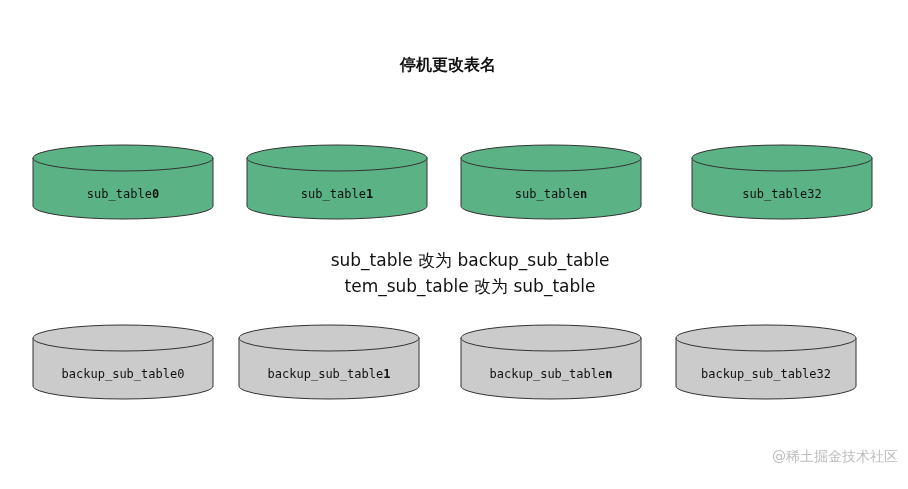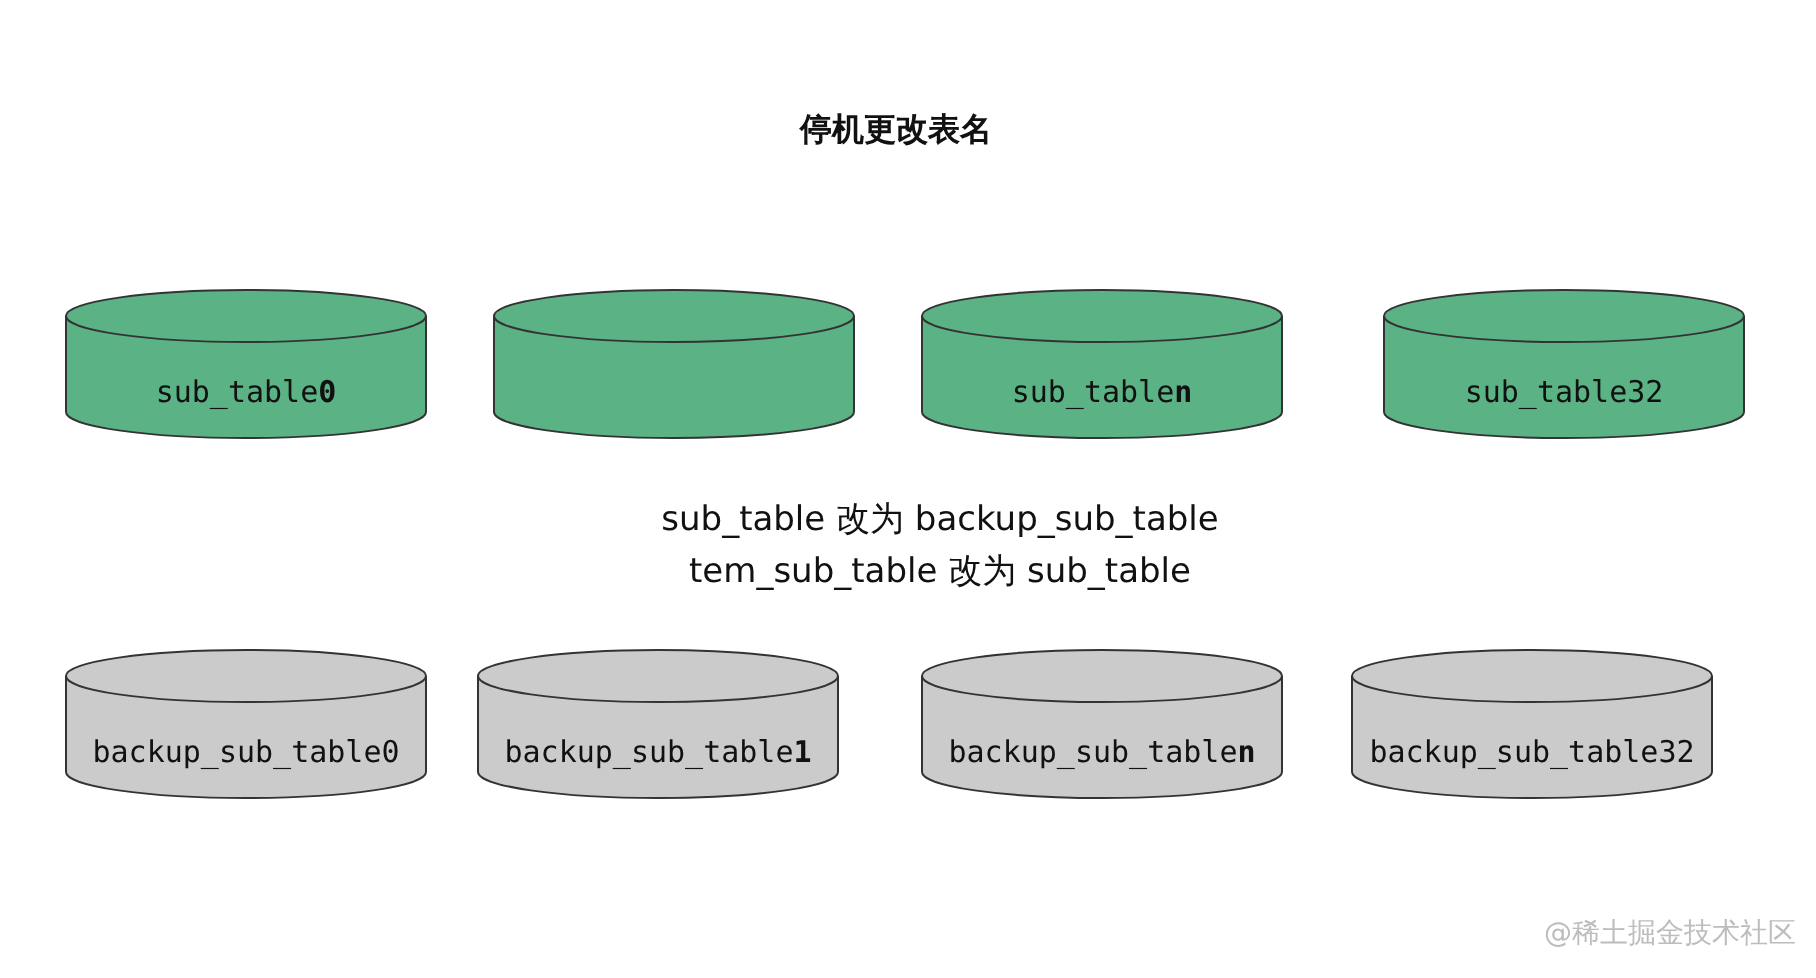--- a/index.html
+++ b/index.html
@@ -27,39 +27,39 @@
     height: 78px;
   }
   .cylinder svg { position: absolute; top: 0; left: 0; display: block; }
   .cyl-label {
     position: absolute;
     top: 44px;
     left: 0;
     width: 100%;
     text-align: center;
     font-family: "DejaVu Sans Mono", monospace;
-    font-size: 15px;
+    font-size: 12px;
     color: #111111;
     white-space: nowrap;
   }
   .bold { font-weight: bold; }
   .note {
     position: absolute;
     top: 247px;
     left: 32px;
     right: 0;
     text-align: center;
     font-size: 17px;
     line-height: 26px;
     color: #111111;
   }
   .watermark {
     position: absolute;
     right: 10px;
-    bottom: 10px;
+    bottom: 20px;
     font-size: 14px;
     color: #bdbdbd;
   }
 </style>
 </head>
 <body>
 
 <div class="stage">
 
   <div class="title">停机更改表名</div>
@@ -70,20 +70,21 @@
       <ellipse cx="93" cy="15" rx="90" ry="13" stroke-width="1" fill="#5bb385" stroke="#333333"></ellipse>
     </svg>
     <div class="cyl-label"><span>sub_table</span><span class="bold">0</span></div>
   </div>
 
   <div class="cylinder" style="left:244px; top:143px;">
     <svg width="186" height="78" viewBox="0 0 186 78">
       <path d="M3,15 v48 a90,13 0 0 0 180,0 v-48" stroke-width="1" fill="#5bb385" stroke="#333333"></path>
       <ellipse cx="93" cy="15" rx="90" ry="13" stroke-width="1" fill="#5bb385" stroke="#333333"></ellipse>
     </svg>
+    <div class="cyl-label"><span>sub_table</span><span class="bold">1</span></div>
   </div>
 
   <div class="cylinder" style="left:458px; top:143px;">
     <svg width="186" height="78" viewBox="0 0 186 78">
       <path d="M3,15 v48 a90,13 0 0 0 180,0 v-48" stroke-width="1" fill="#5bb385" stroke="#333333"></path>
       <ellipse cx="93" cy="15" rx="90" ry="13" stroke-width="1" fill="#5bb385" stroke="#333333"></ellipse>
     </svg>
     <div class="cyl-label"><span>sub_table</span><span class="bold">n</span></div>
   </div>
 

